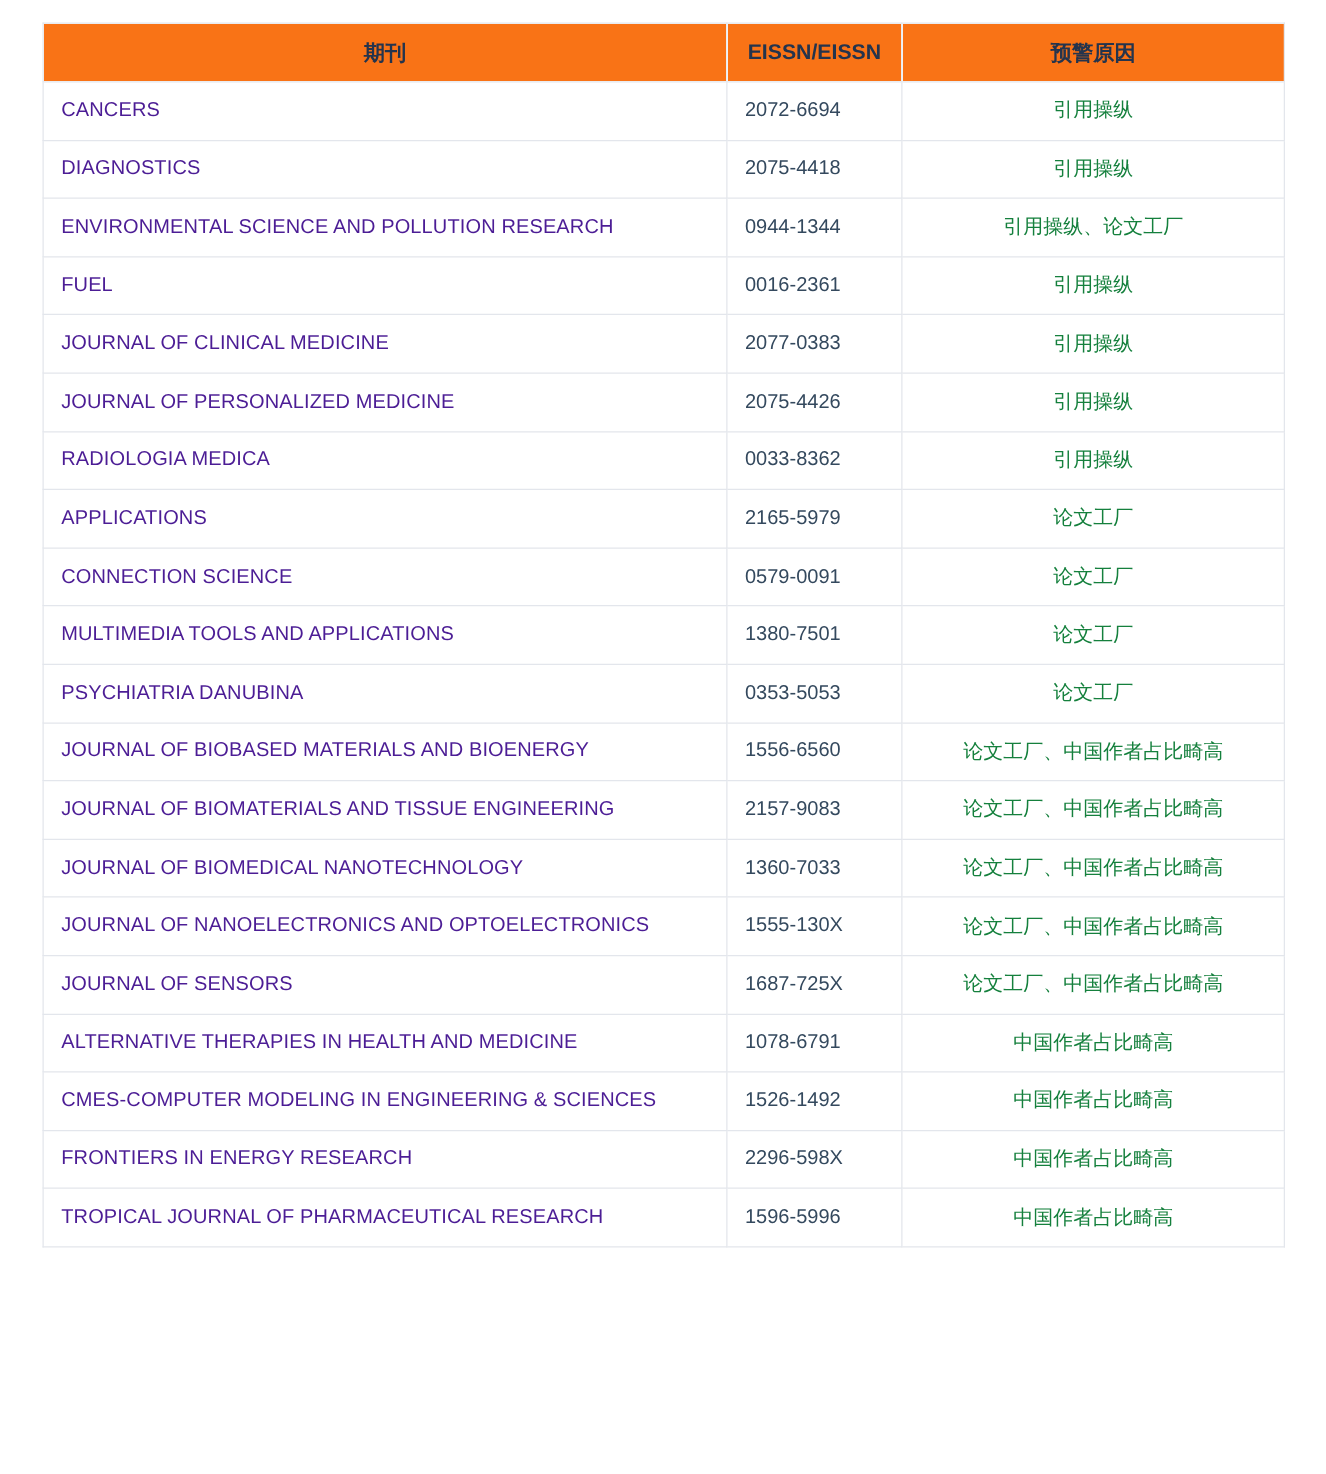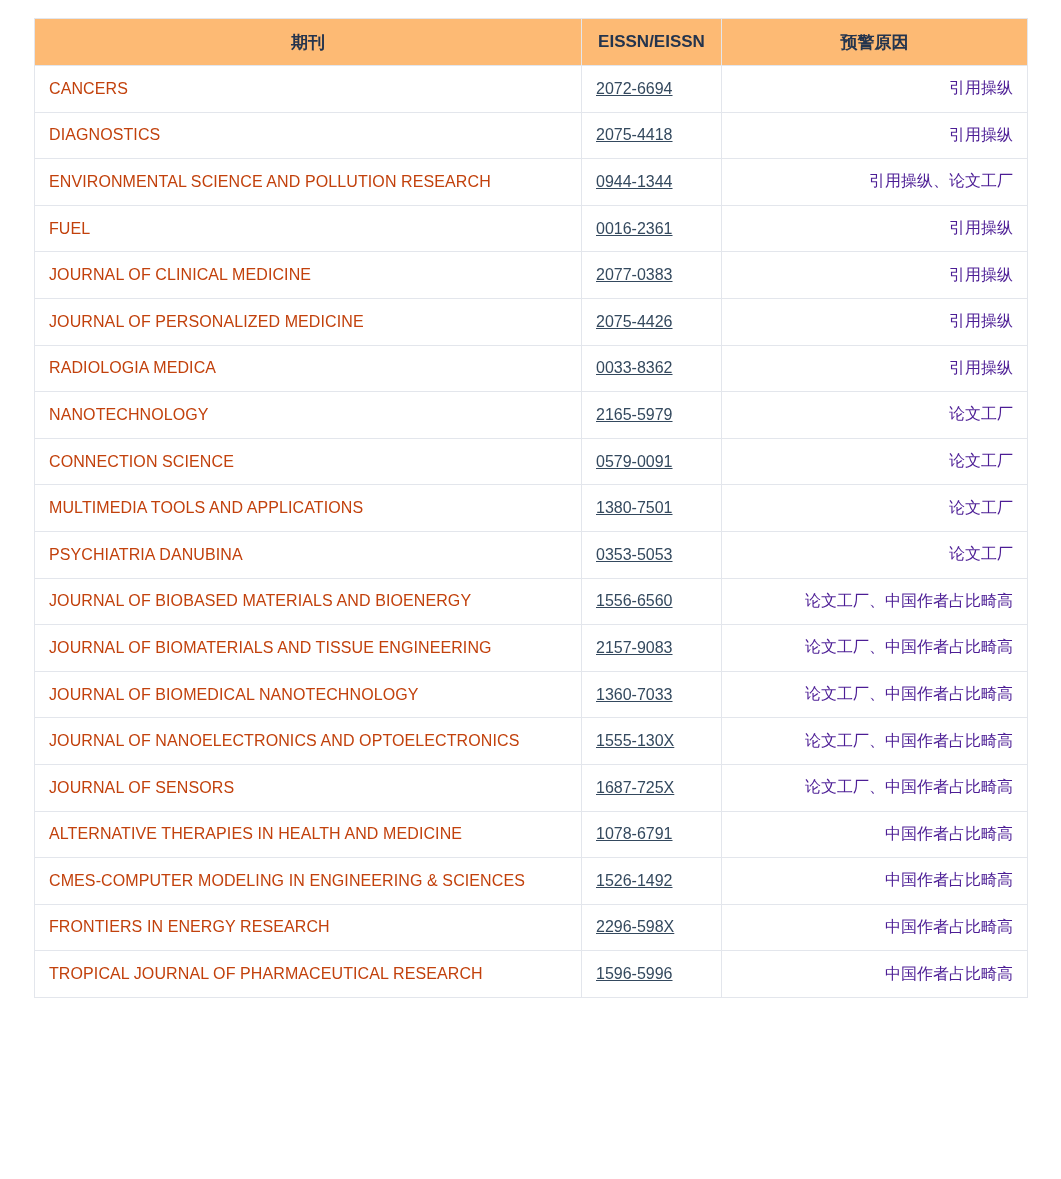--- a/index.html
+++ b/index.html
@@ -34,40 +34,39 @@
     vertical-align: middle;
     white-space: nowrap;
     overflow: hidden;
   }
   table.journal-table thead th {
     text-align: center;
     font-weight: bold;
     color: #24344d;
     font-size: 17px;
     height: 46px;
-    background: #fdba74;
+    background: #f97316;
     margin-top: 25px;
   }
   col.c-journal { width: 547px; }
   col.c-issn { width: 140px; }
   col.c-reason { width: 306px; }
 
   td.journal-name {
     text-align: left;
-    color: #c2410c;
+    color: #4c1d95;
     letter-spacing: 0.1px;
   }
   td.issn-cell {
     text-align: left;
     color: #34495e;
-    text-decoration: underline;
   }
   td.reason-cell {
-    text-align: right;
-    color: #4c1d95;
+    text-align: center;
+    color: #15803d;
   }
 </style>
 </head>
 <body>
 
 <div class="page">
   <table class="journal-table">
     <colgroup>
       <col class="c-journal">
       <col class="c-issn">
@@ -110,21 +109,21 @@
           <td class="journal-name">JOURNAL OF PERSONALIZED MEDICINE</td>
           <td class="issn-cell">2075-4426</td>
           <td class="reason-cell">引用操纵</td>
         </tr>
         <tr>
           <td class="journal-name">RADIOLOGIA MEDICA</td>
           <td class="issn-cell">0033-8362</td>
           <td class="reason-cell">引用操纵</td>
         </tr>
         <tr>
-          <td class="journal-name">NANOTECHNOLOGY</td>
+          <td class="journal-name">APPLICATIONS</td>
           <td class="issn-cell">2165-5979</td>
           <td class="reason-cell">论文工厂</td>
         </tr>
         <tr>
           <td class="journal-name">CONNECTION SCIENCE</td>
           <td class="issn-cell">0579-0091</td>
           <td class="reason-cell">论文工厂</td>
         </tr>
         <tr>
           <td class="journal-name">MULTIMEDIA TOOLS AND APPLICATIONS</td>

